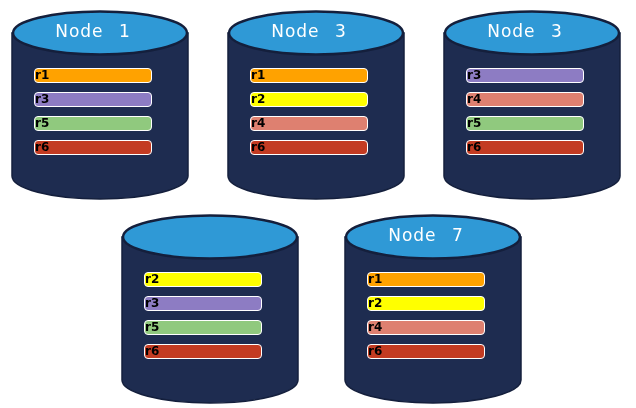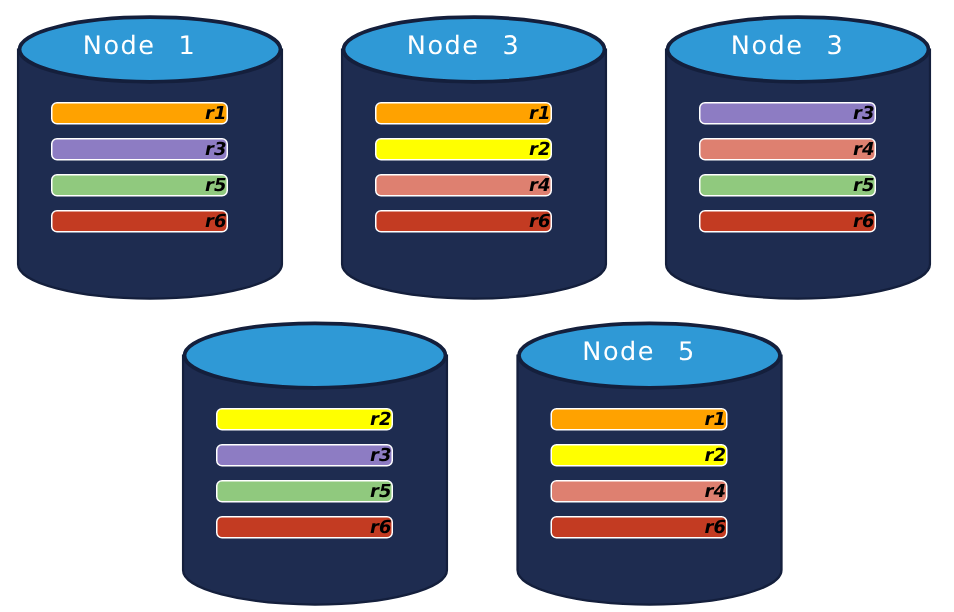--- a/index.html
+++ b/index.html
@@ -27,23 +27,22 @@
     position:absolute;left:0;top:11px;width:100%;
     text-align:center;color:var(--title-text);
     font-size:17px;letter-spacing:1px;word-spacing:9px;
     font-weight:400;
   }
   .bars{position:absolute;left:0;top:58px;width:100%;}
   .bar{
     width:116px;height:13px;margin:0 auto 9px auto;
     border:1.5px solid var(--bar-border);
     border-radius:4px;
-    display:flex;align-items:center;justify-content:flex-end;
+    display:flex;align-items:center;justify-content:flex-start;
     box-sizing:content-box;
-    font-style:italic;
   }
   .bar span{
     color:var(--bar-text);
     font-size:12px;font-weight:bold;line-height:13px;
   }
 </style>
 </head>
 <body>
 
 <div class="canvas">
@@ -133,21 +132,21 @@
           <span>r6</span>
         </div>
     </div>
   </div>
 
   <div class="node" style="left:344px;top:214px">
     <svg class="cyl" viewBox="0 0 178 190">
       <path class="cyl-body-path" d="M1,23 L1,166 A88,23 0 0 0 177,166 L177,23 Z"></path>
       <ellipse class="cyl-top-ellipse" cx="89" cy="23" rx="87" ry="21.5"></ellipse>
     </svg>
-    <div class="node-title">Node 5</div>
+    <div class="node-title">Node 7</div>
     <div class="bars">
       <div class="bar" style="background-color: rgb(255, 162, 0);">
           <span>r1</span>
         </div>
       <div class="bar" style="background-color: rgb(255, 255, 0);">
           <span>r2</span>
         </div>
       <div class="bar" style="background-color: rgb(222, 128, 112);">
           <span>r4</span>
         </div>

